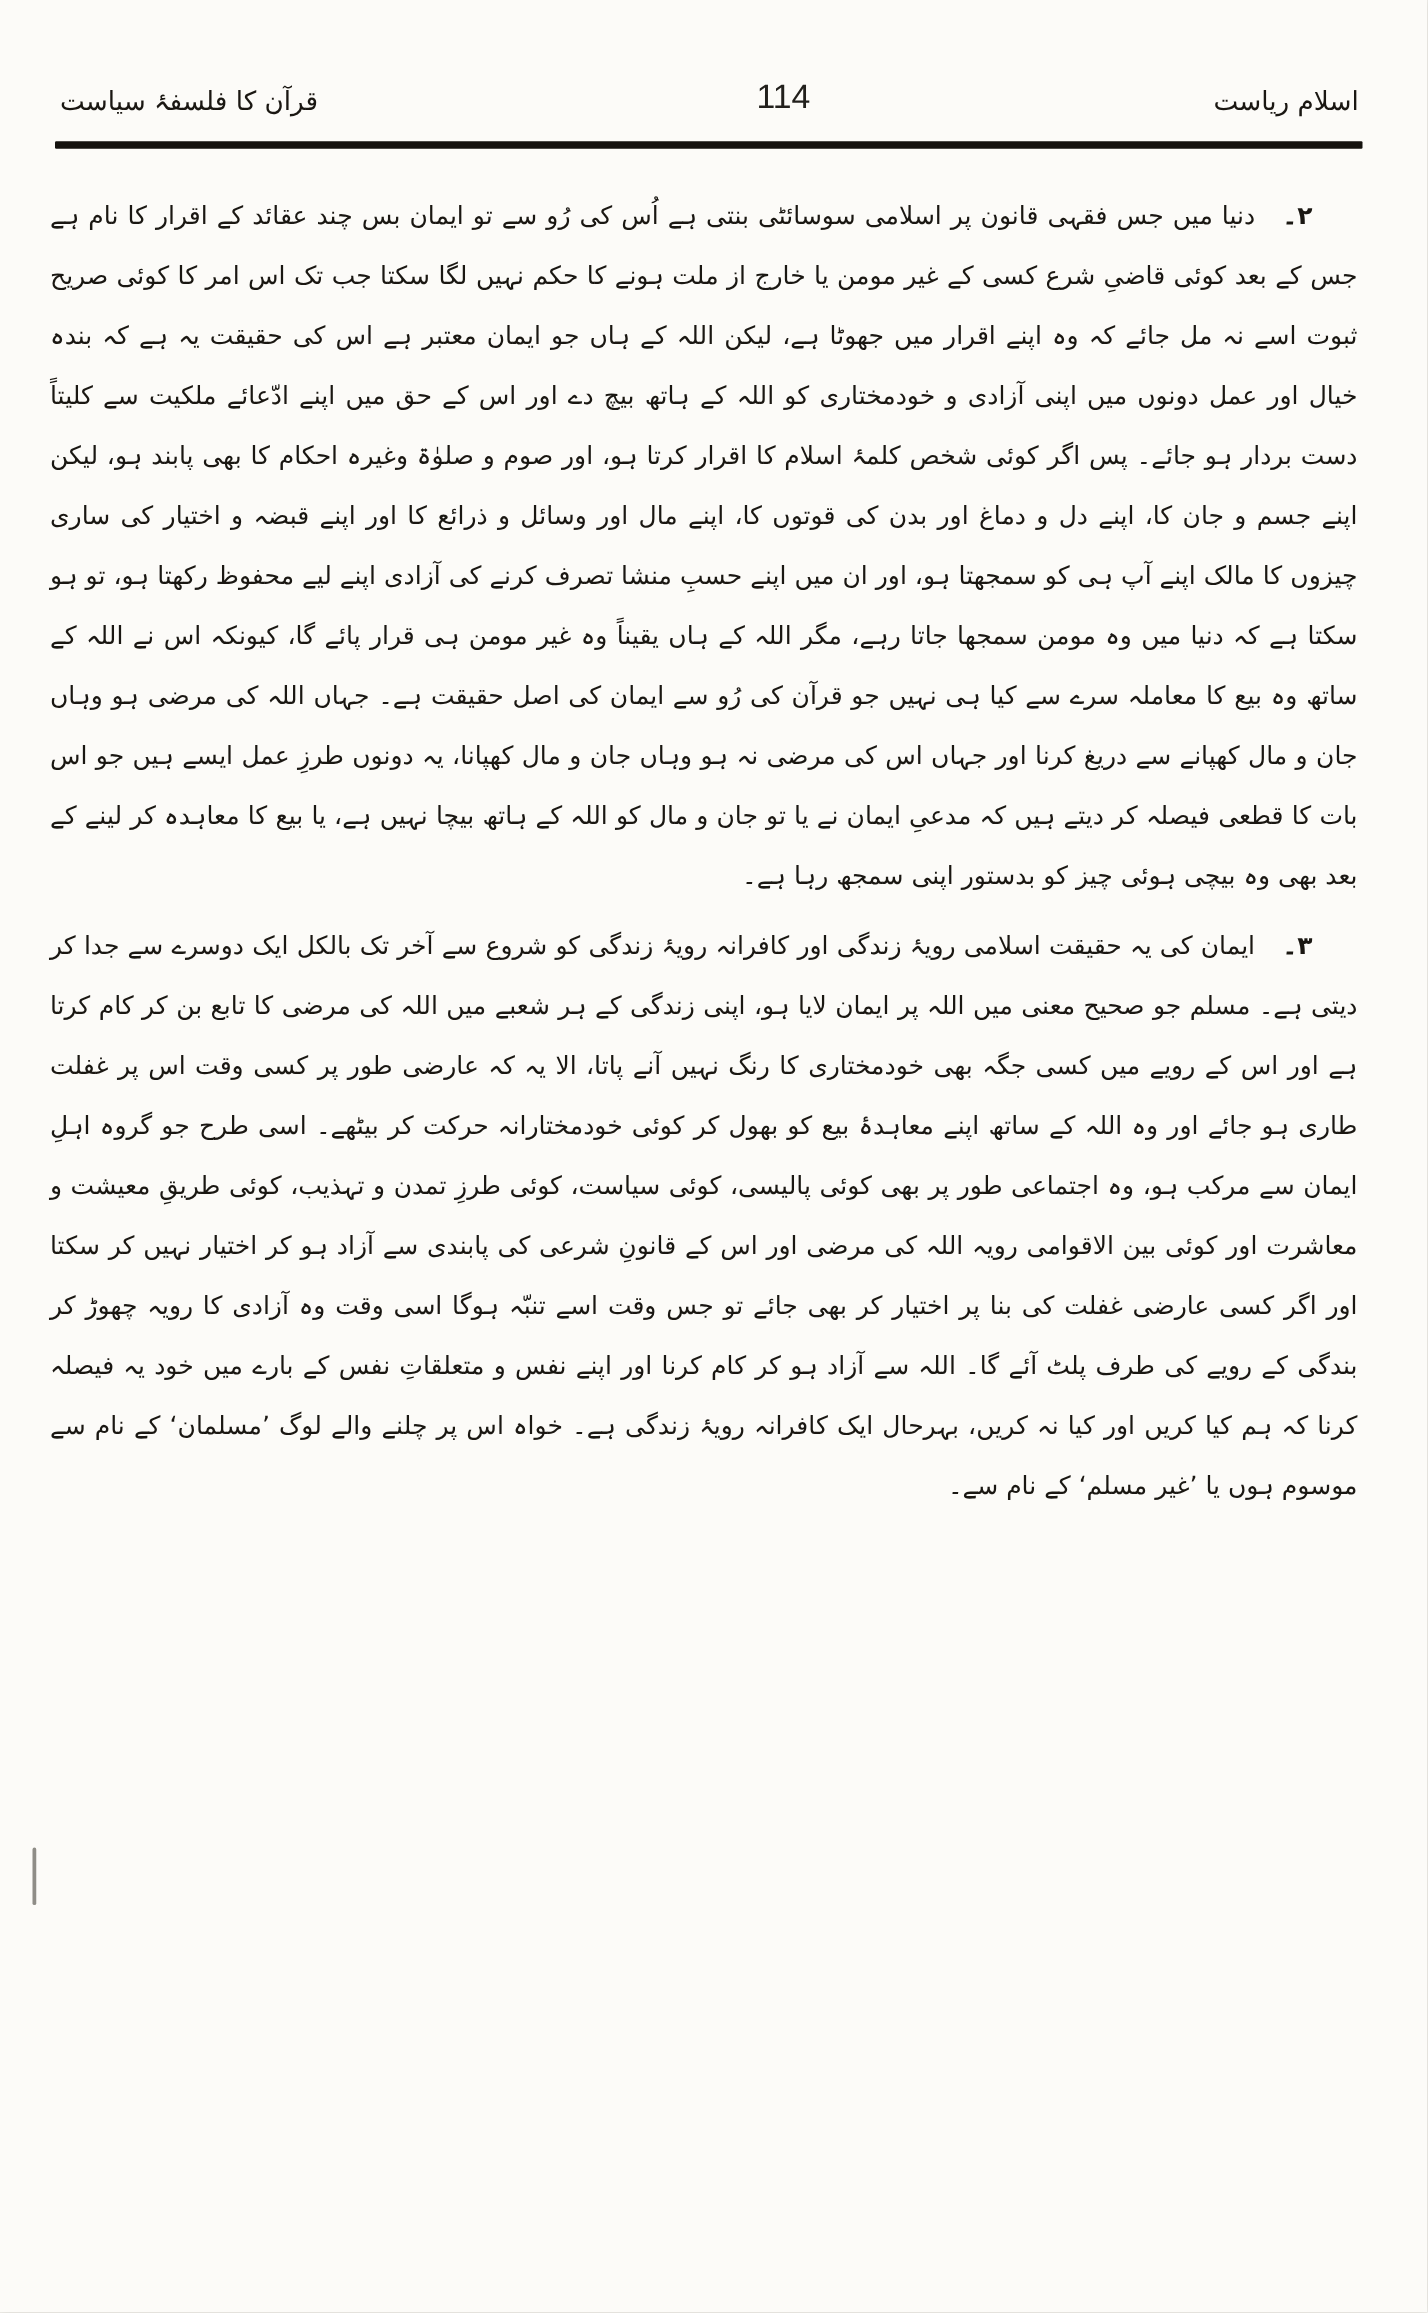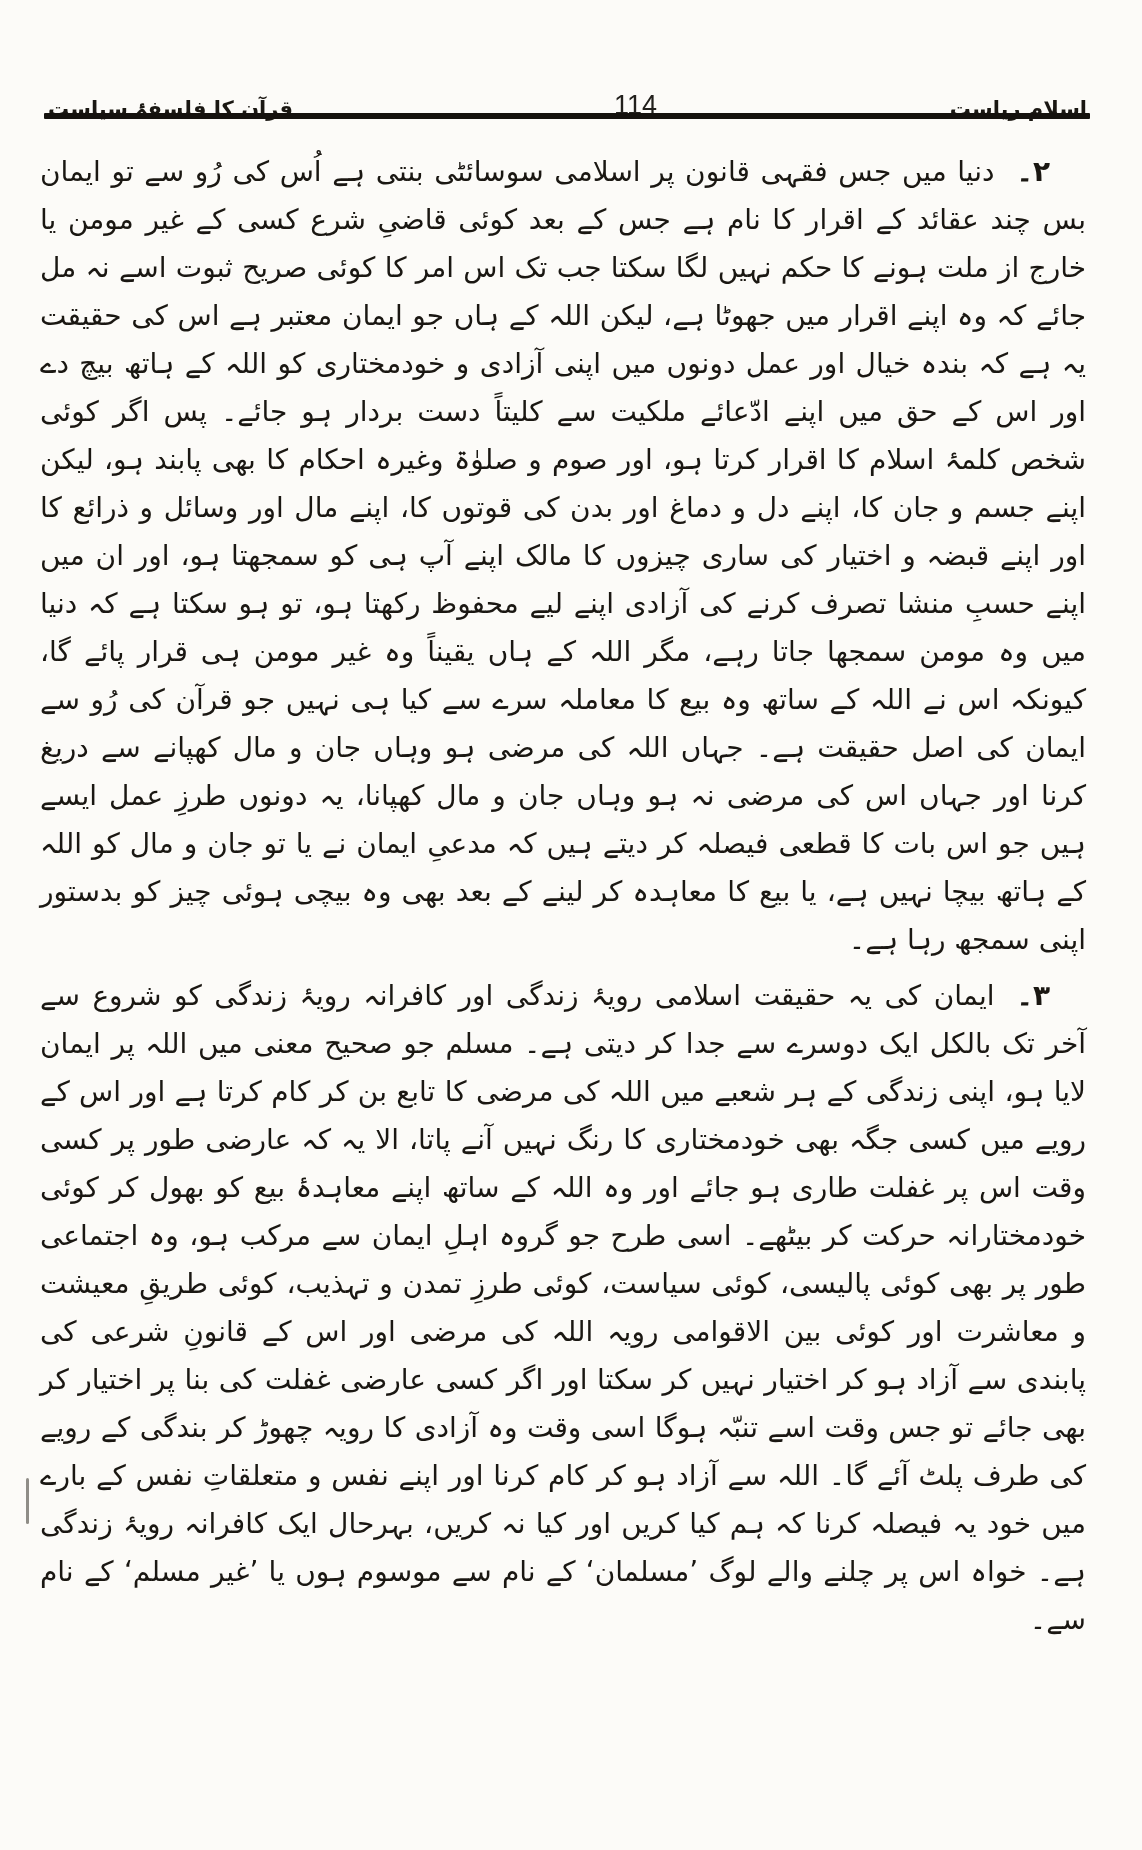--- a/index.html
+++ b/index.html
@@ -19,48 +19,47 @@
     top: 62px;
     right: 55px;
     left: 48px;
     display: flex;
     direction: rtl;
     justify-content: space-between;
     align-items: flex-end;
   }
   .header-title {
     font-size: 21px;
-    font-weight: bold;
+    font-weight: normal;
     letter-spacing: 0.5px;
   }
   .page-number {
     font-family: "Liberation Sans", sans-serif;
     font-size: 27px;
     font-weight: normal;
     color: #22201c;
     transform: translateX(14px);
-    margin-top: 28px;
   }
   .header-rule {
     position: absolute;
     top: 113px;
     right: 52px;
     left: 44px;
     height: 6px;
     background: #15120e;
     border-radius: 1px;
   }
   .body-text {
     position: absolute;
     top: 148px;
     right: 56px;
     left: 40px;
     direction: rtl;
     text-align: justify;
-    font-size: 28px;
+    font-size: 20px;
     line-height: 48px;
   }
   .para {
     margin: 0 0 8px 0;
   }
   .para.indent-first {
     text-indent: 36px;
   }
   .para-marker {
     font-weight: bold;

